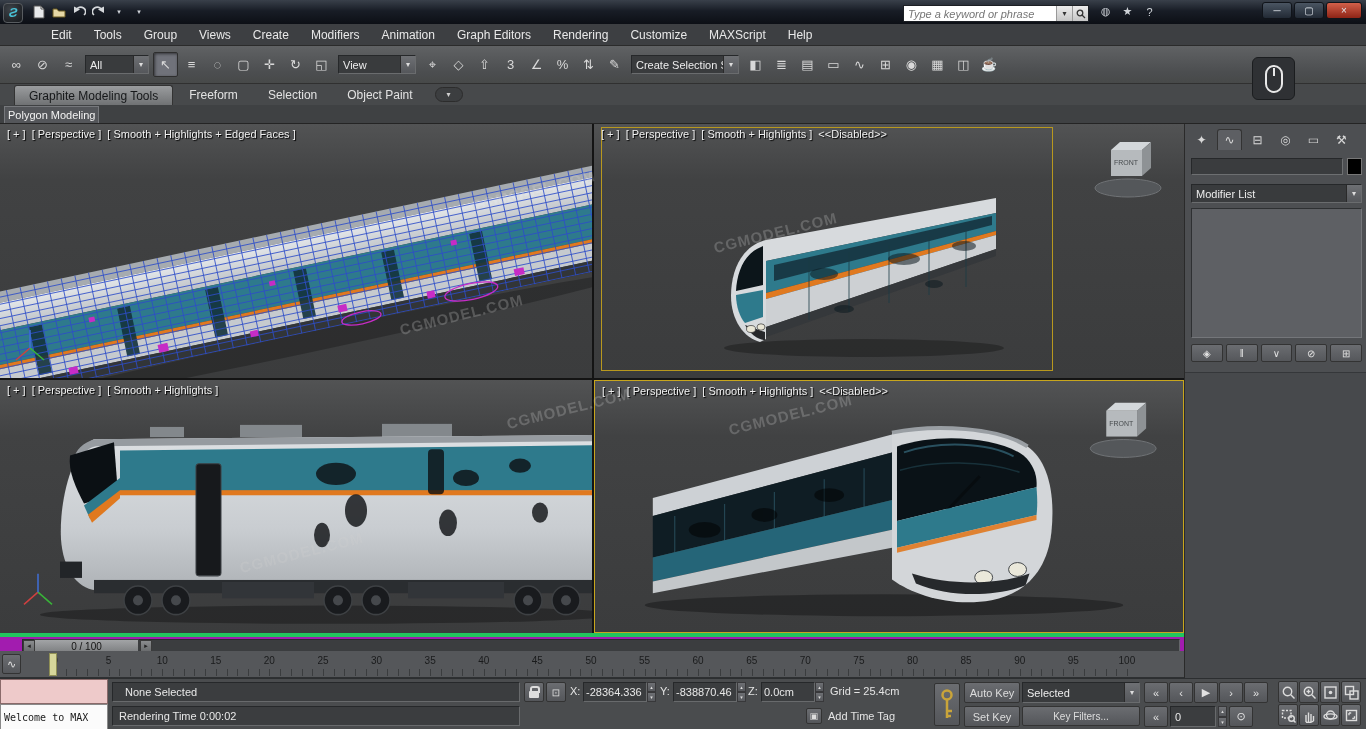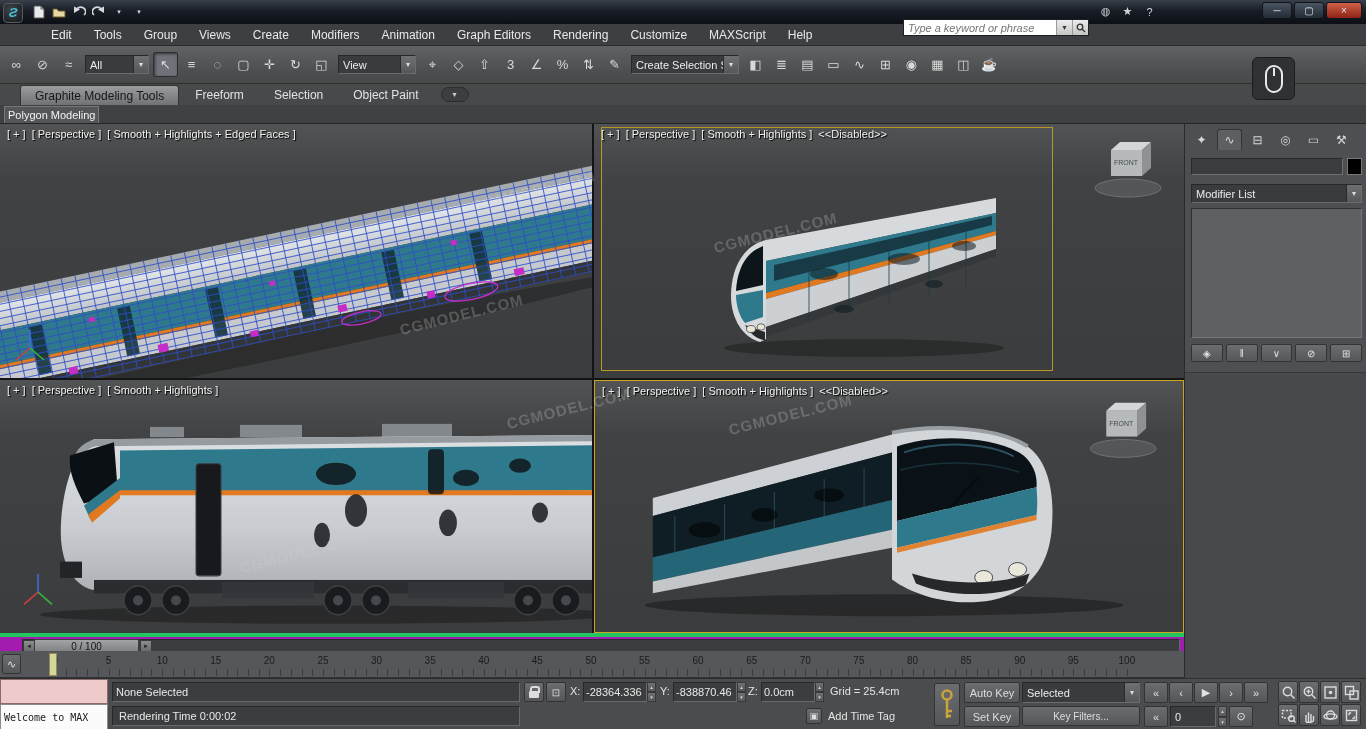--- a/index.html
+++ b/index.html
@@ -5,21 +5,21 @@
 *{margin:0;padding:0;box-sizing:border-box;font-family:"Liberation Sans",sans-serif}
 html,body{width:1366px;height:729px;overflow:hidden;background:#333}
 #root{position:relative;width:1366px;height:729px;background:#4a4c4e;overflow:hidden;font-size:11px;color:#e4e4e4}
 
 
 #titlebar{position:absolute;left:0;top:0;width:1366px;height:24px;background:linear-gradient(#39404a,#181d26 45%,#0c0f15);display:flex;align-items:center;z-index:60}
 #app-logo{width:20px;height:20px;margin:2px 6px 0 3px;border-radius:4px;background:radial-gradient(circle at 35% 30%,#3d4248,#17191c);border:1px solid #585c60;color:#49c3d8;font-weight:bold;font-size:13px;text-align:center;line-height:18px;font-style:italic}
 .tb-mini{width:18px;height:18px;display:flex;align-items:center;justify-content:center;margin:0 1px;border-radius:3px;color:#cfd3d8;font-size:7px}
 #title-text{position:absolute;left:300px;width:520px;text-align:center;font-size:12px;color:#d9dce0;white-space:pre}
 #title-text .fname{color:#bfe6f2}
-#ic-search{position:absolute;left:903px;top:19px;width:186px;height:17px;background:#fff;border:1px solid #1c1f24;display:flex;align-items:center}
+#ic-search{position:absolute;left:903px;top:5px;width:186px;height:17px;background:#fff;border:1px solid #1c1f24;display:flex;align-items:center}
 #ic-search input{flex:1;border:0;outline:0;font-style:italic;font-size:11px;color:#777;padding:0 4px;background:transparent;min-width:0}
 .ic-btn{width:16px;height:15px;background:linear-gradient(#ececec,#c6c6c6);border-left:1px solid #999;display:flex;align-items:center;justify-content:center;font-size:8px;color:#333;flex:none}
 #ic-icons{position:absolute;left:1096px;top:2px;display:flex;gap:3px;align-items:center;height:19px}
 .ic-ico{width:19px;height:17px;display:flex;align-items:center;justify-content:center;color:#cfd3d8;font-size:11px}
 #win-controls{position:absolute;right:4px;top:2px;display:flex;gap:2px}
 .wbtn{width:30px;height:17px;display:flex;align-items:center;justify-content:center;background:linear-gradient(#4a5562,#222a35);border:1px solid #10141a;border-radius:3px;color:#dfe4ea;font-size:10px}
 .wbtn.close{background:linear-gradient(#d2604a,#8e2416);width:36px}
 
 
 #menubar{position:absolute;left:0;top:24px;width:1366px;height:22px;background:#3d3f42;border-bottom:1px solid #2b2b2b;display:flex;align-items:center;padding-left:40px;z-index:55}
@@ -31,21 +31,21 @@
 .tb-btn{width:25px;height:25px;display:flex;align-items:center;justify-content:center;color:#d9d9d9;font-size:13px;border:1px solid transparent;border-radius:2px;flex:none}
 .tb-btn .glyph{pointer-events:none}
 .tb-btn.pressed{background:#70727a;border:1px solid #2e2e2e;box-shadow:inset 1px 1px 3px rgba(0,0,0,.55)}
 .dd{height:19px;background:#393b3d;border:1px solid #26282a;border-bottom-color:#6a6c6e;border-right-color:#6a6c6e;display:flex;align-items:center;font-size:11px;color:#ececec;flex:none;margin:0 3px}
 .dd .dd-label{padding:0 4px;overflow:hidden;white-space:nowrap;flex:1}
 .dd .dd-arr{width:15px;height:100%;background:linear-gradient(#6e7074,#55575b);border-left:1px solid #2a2a2a;display:flex;align-items:center;justify-content:center;font-size:8px;color:#ddd;flex:none}
 #dd-all{width:64px}#dd-view{width:78px}#dd-selset{width:108px}
 #mouse-panel{position:absolute;left:1252px;top:57px;width:43px;height:43px;background:#2f3134;border:1px solid #1b1d1f;border-radius:6px;display:flex;align-items:center;justify-content:center;z-index:52}
 
 
-#ribbon-tabs{position:absolute;left:0;top:84px;width:1366px;height:21px;background:#47494b;display:flex;align-items:flex-end;padding-left:20px;gap:2px;z-index:40}
+#ribbon-tabs{position:absolute;left:0;top:84px;width:1366px;height:21px;background:#47494b;display:flex;align-items:flex-end;padding-left:14px;gap:2px;z-index:40}
 .rtab{padding:2px 14px;font-size:12px;color:#e2e2e2;height:20px;display:flex;align-items:center}
 .rtab.active{background:linear-gradient(#9a9c9e,#707274);color:#16181a;border:1px solid #333;border-bottom:0;border-radius:3px 3px 0 0}
 .rtab-ext{width:28px;height:15px;margin:0 0 3px 6px;display:flex;align-items:center;justify-content:center;color:#cfcfcf;font-size:8px;background:#3c3e40;border-radius:8px;border:1px solid #2c2c2c}
 #ribbon-sub{position:absolute;left:0;top:105px;width:1366px;height:19px;background:#3f4143;border-bottom:1px solid #242424;display:flex;align-items:center;padding-left:4px;z-index:40}
 #poly-tab{padding:1px 3px;font-size:11px;color:#f2f2f2;background:#54565a;border:1px solid #76787c;border-bottom:0;height:17px;display:flex;align-items:center}
 
 
 #viewports{position:absolute;left:0;top:124px;width:1184px;height:509px;background:#141414}
 .vp{position:absolute;background:linear-gradient(#525354,#414243 22%,#3b3c3d);overflow:hidden}
 #vp1{left:0;top:0;width:592px;height:254px}
@@ -86,21 +86,21 @@
 .tb-num{width:30px;text-align:center;font-size:10px;color:#1a1b1c}
 #tb-ticks{position:absolute;left:55px;top:18px;width:1073px;height:7px;background:repeating-linear-gradient(90deg,#3a3c3e 0 1px,transparent 1px 10.72px)}
 #tb-slider{position:absolute;left:49px;top:2px;width:8px;height:23px;background:#d6d69a;border:1px solid #8f8f55}
 #mini-curve{position:absolute;left:2px;top:654px;width:19px;height:20px;z-index:31}
 
 
 #statusbar{position:absolute;left:0;top:678px;width:1366px;height:51px;background:#4a4c4e;border-top:1px solid #2c2e30;z-index:35}
 #mxs-pink{position:absolute;left:0;top:0;width:108px;height:25px;background:#eecaca;border:1px solid #8a6a6a}
 #mxs-white{position:absolute;left:0;top:25px;width:108px;height:26px;background:#fbfbfb;border:1px solid #8a8a8a;color:#1a1a1a;font-family:"DejaVu Sans Mono",monospace;font-size:10px;display:flex;align-items:center;padding-left:3px;white-space:nowrap;overflow:hidden}
 .sunken{background:#3b3d3f;border:1px solid #26282a;border-bottom-color:#686a6c;border-right-color:#686a6c;color:#e8e8e8}
-#prompt-line{position:absolute;left:112px;top:3px;width:408px;height:20px;display:flex;align-items:center;padding-left:3px;font-size:11px}
+#prompt-line{position:absolute;left:112px;top:3px;width:408px;height:20px;display:flex;align-items:center;padding-left:12px;font-size:11px}
 #status-line2{position:absolute;left:112px;top:27px;width:408px;height:20px;display:flex;align-items:center;padding-left:6px;font-size:11px}
 .sq-btn{background:linear-gradient(#6b6d71,#54565a);border:1px solid #333;border-radius:2px;display:flex;align-items:center;justify-content:center;color:#ddd;font-size:11px}
 #lock-btn{position:absolute;left:524px;top:3px;width:20px;height:20px}
 #absgrid-btn{position:absolute;left:546px;top:3px;width:20px;height:20px;font-size:10px}
 .coord-label{position:absolute;top:6px;font-size:11px;color:#e4e4e4}
 #xl{left:570px}#yl{left:660px}#zl{left:748px}
 .coord-field{position:absolute;top:3px;height:20px;display:flex;align-items:center;padding:0 2px;font-size:11px;overflow:hidden;white-space:nowrap}
 #xf{left:583px;width:64px}#yf{left:673px;width:64px}#zf{left:761px;width:54px}
 .spin{position:absolute;top:3px;width:9px;height:20px;display:flex;flex-direction:column}
 .spin span{flex:1;background:linear-gradient(#6e7074,#56585c);border:1px solid #38383a;font-size:5px;color:#ddd;display:flex;align-items:center;justify-content:center}

